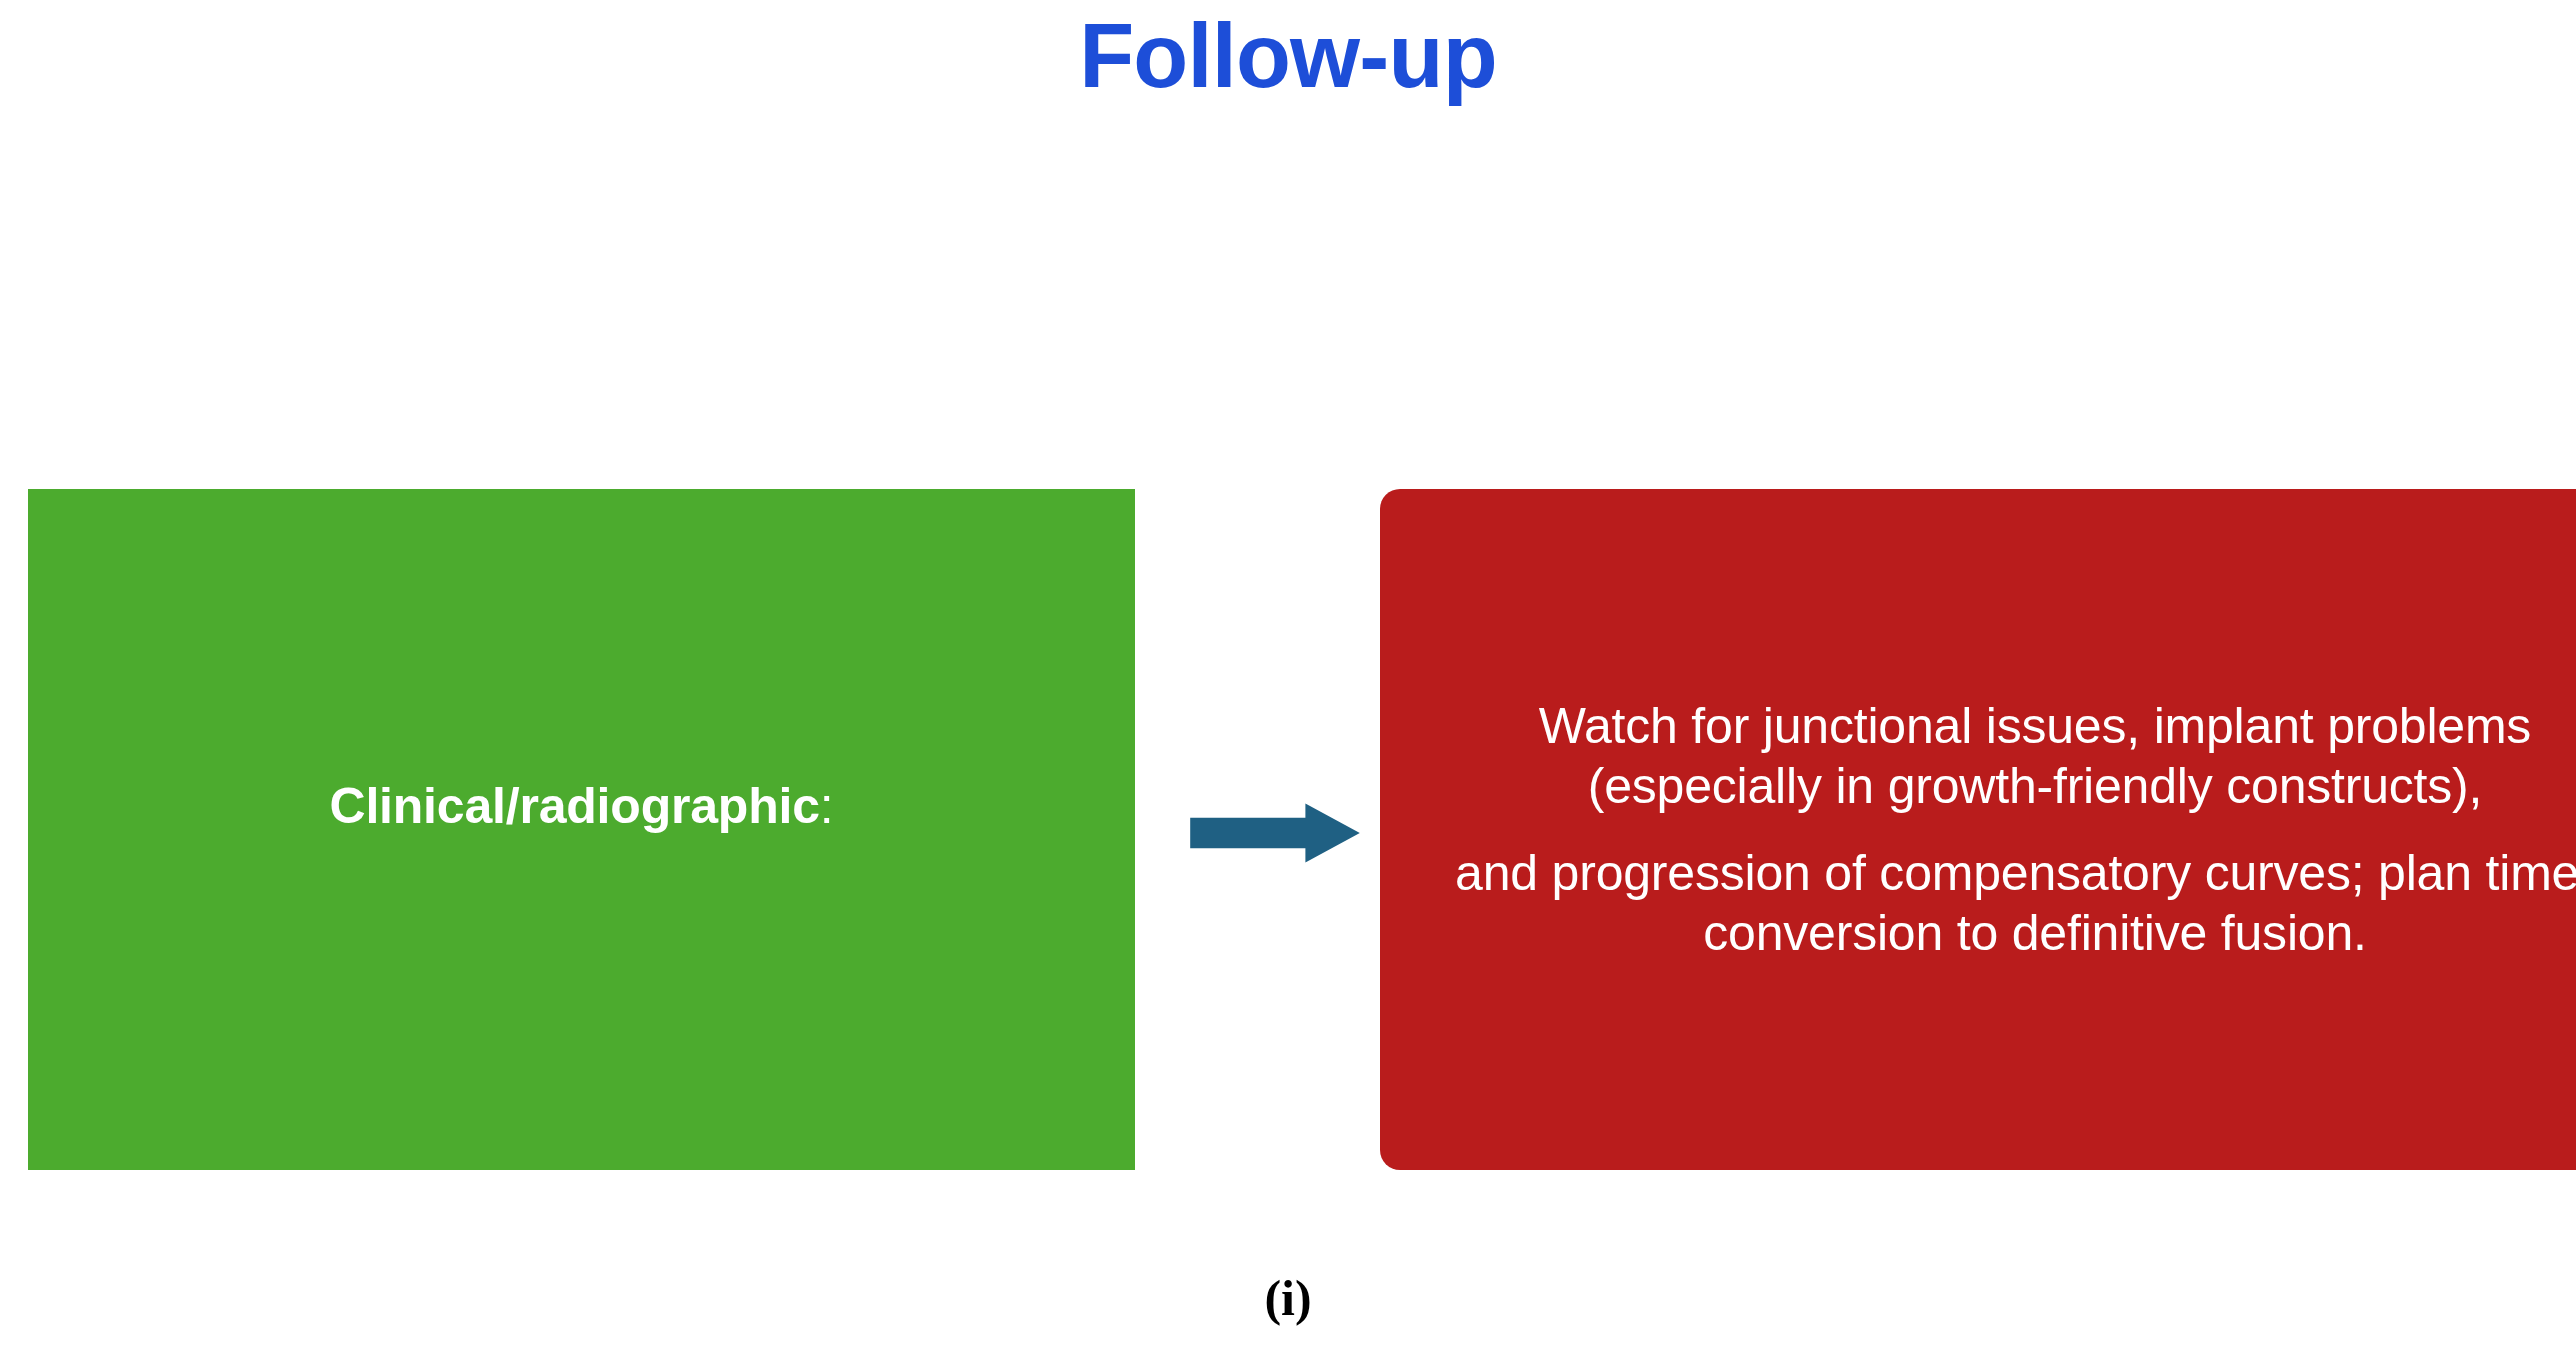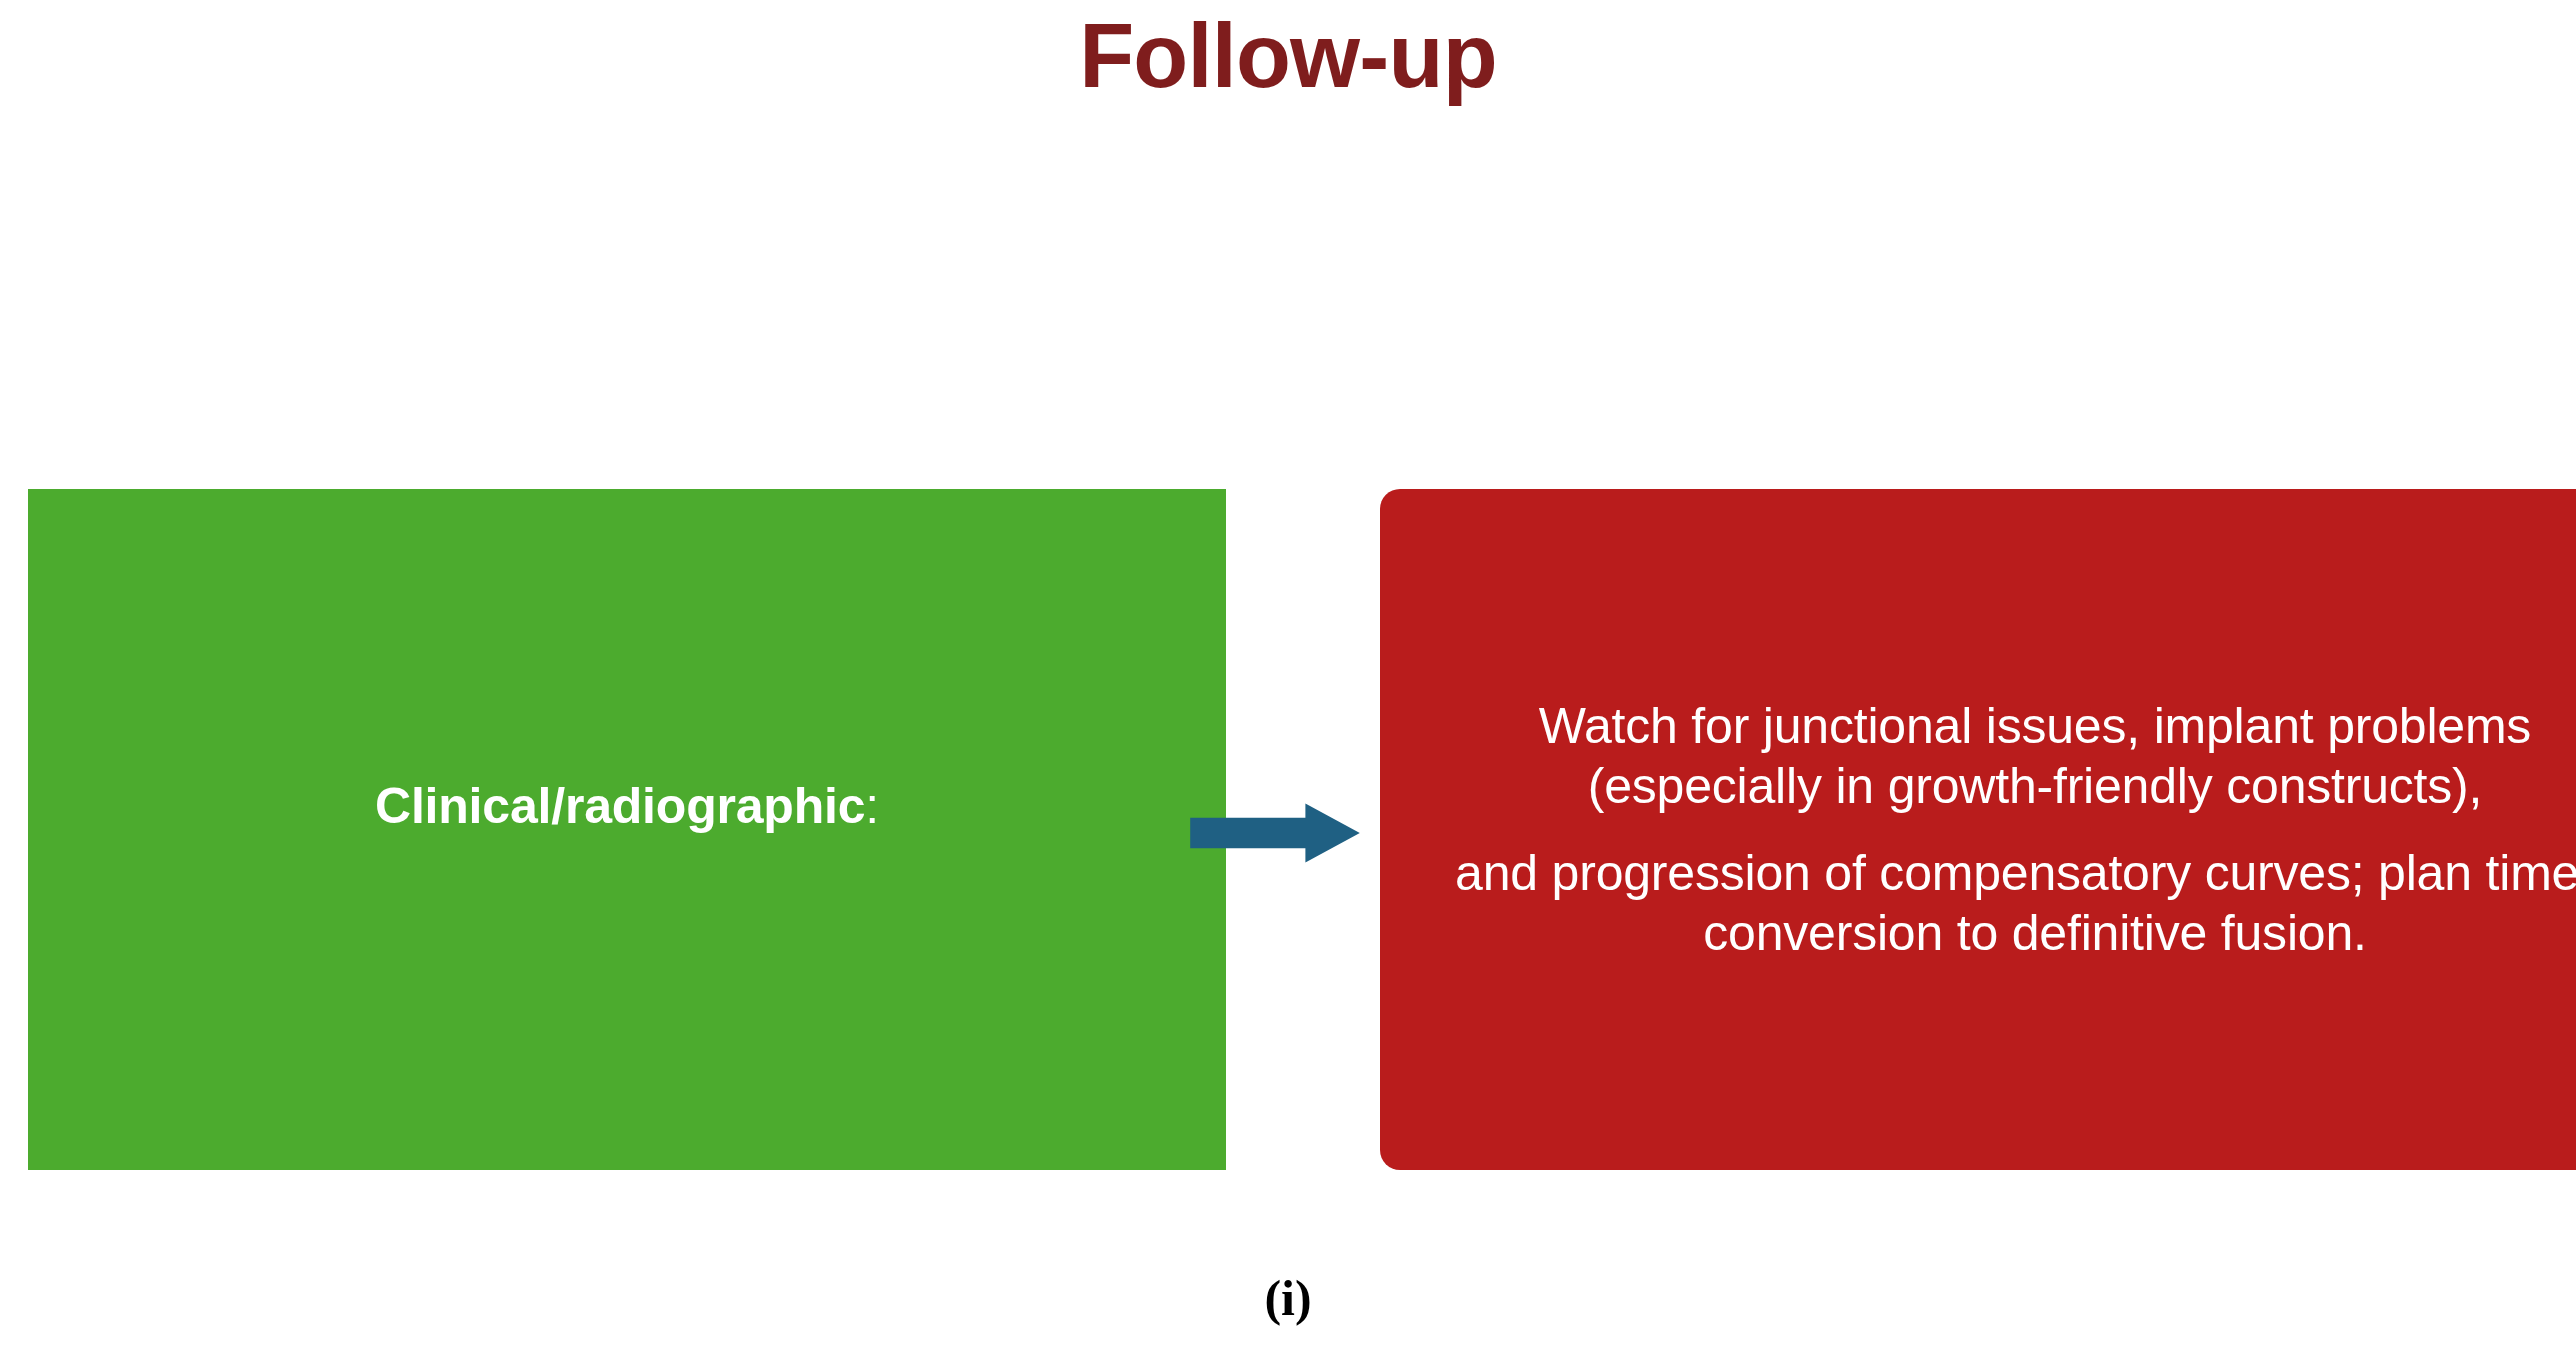--- a/index.html
+++ b/index.html
@@ -18,41 +18,41 @@
 
   
   #slide-title {
     position: absolute;
     left: 0;
     top: 6.4px;
     width: 2576px;
     text-align: center;
     font-size: 90px;
     font-weight: bold;
-    color: #7f1d1d;
+    color: #1d4ed8;
     letter-spacing: -0.8px;
     line-height: 1.12;
     white-space: nowrap;
   }
 
   
   .flow-box {
     position: absolute;
     box-sizing: border-box;
     display: flex;
     flex-direction: column;
     justify-content: center;
     align-items: center;
     color: #ffffff;
   }
 
   #green-box {
     left: 28px;
     top: 489px;
-    width: 1198px;
+    width: 1107px;
     height: 681px;
     background: #4CAB2E;
     padding: 0 42px;
   }
 
   #blue-box {
     left: 1380px;
     top: 489px;
     width: 1310px;
     height: 681px;

